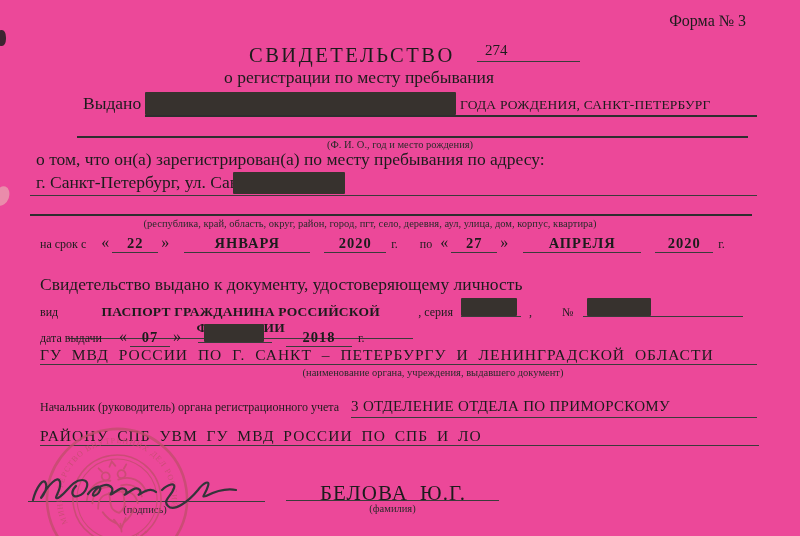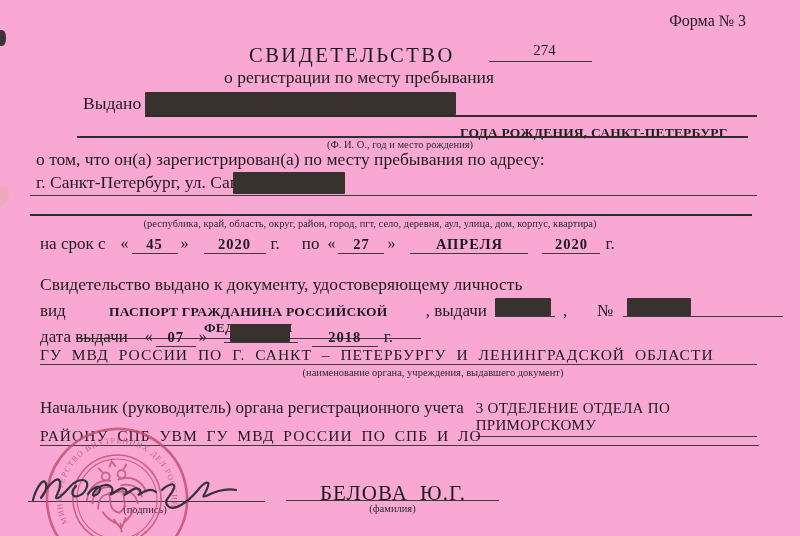--- a/index.html
+++ b/index.html
@@ -1,55 +1,55 @@
 <!DOCTYPE html>
 <html lang="ru" style="--stamp-color: #c34e6e; --redaction: #37322e; --ink: #1c1c1c;"><head>
 <meta charset="utf-8">
 <style>
   html,body{margin:0;padding:0;background:#e9e7e3;}
   .page{
     position:relative;
     width:800px;height:536px;
     margin:0 auto;
-    background:#f9a8d4;
+    background:#ec4899;
     overflow:hidden;
     font-family:"Liberation Serif","DejaVu Serif",serif;
     color:var(--ink,#1c1c1c);
   }
   .abs{position:absolute;}
   .t-main{font-size:17.5px;line-height:1.15;}
   .t-small{font-size:10.5px;color:#2a2a2a;}
   .t-caps{font-size:15.5px;letter-spacing:1px;}
-  .bold{font-weight:bold;margin-top:28px;}
+  .bold{font-weight:normal;}
   .center{text-align:center;}
   .rule{border-bottom:1.6px solid #3b3b3b;height:0;}
   .rule-heavy{border-bottom:2px solid #2e2e2e;height:0;}
   .redaction{background:var(--redaction,#37322e);border-radius:1px;}
   .flexrow{display:flex;align-items:baseline;}
   .cell{border-bottom:1.6px solid #3b3b3b;text-align:center;}
   .cell-val{font-size:14.5px;font-weight:bold;letter-spacing:1px;}
   .quote{font-size:16px;padding:0 3px;}
-  .lab{font-size:17px;}
+  .lab{font-size:12px;}
   .barcell{display:flex;align-items:flex-end;justify-content:flex-start;}
   .stamp-svg{opacity:.8;}
   .sig-svg{z-index:6;}
   .stamp-wrap{z-index:5;}
 </style>
 </head>
 <body>
 
 <div class="page">
 
   <div class="abs" style="left:-3px;top:30px;width:9px;height:16px;background:#1e1e1e;border-radius:45%;opacity:.85;"></div>
   <div class="abs" style="left:-5px;top:186px;width:14px;height:20px;background:#e9a9b2;border-radius:50%;transform:rotate(20deg);opacity:.7;"></div>
 
   <div class="abs" style="top:12px;right:54px;font-size:16px;">Форма № 3</div>
 
   <div class="abs" style="top:44px;left:249px;font-size:20.5px;letter-spacing:2.5px;">СВИДЕТЕЛЬСТВО</div>
-  <div class="abs cell" style="top:42px;left:477px;width:95px;font-size:15px;text-align:center;padding:0 0 2px 8px;border-bottom:1.6px solid #3b3b3b;margin-left:12px;">274</div>
+  <div class="abs cell" style="top:42px;left:477px;width:95px;font-size:15px;text-align:left;padding:0 0 2px 8px;border-bottom:1.6px solid #3b3b3b;">274</div>
   <div class="abs" style="top:67px;left:224px;font-size:17.5px;">о регистрации по месту пребывания</div>
 
   <div class="abs t-main" style="top:93px;left:83px;">Выдано</div>
   <div class="abs redaction" style="top:92px;left:145px;width:311px;height:23px;"></div>
   <div class="abs bold" style="top:97px;left:460px;font-size:13.5px;letter-spacing:.2px;">ГОДА РОЖДЕНИЯ, САНКТ-ПЕТЕРБУРГ</div>
   <div class="abs rule-heavy" style="top:115px;left:145px;width:612px;"></div>
 
   <div class="abs rule-heavy" style="top:136px;left:77px;width:671px;"></div>
   <div class="abs t-small center" style="top:139px;left:0;width:800px;">(Ф. И. О., год и место рождения)</div>
 
@@ -57,39 +57,40 @@
 
   <div class="abs t-main" style="top:172px;left:36px;">г. Санкт-Петербург, ул. Савушкина, дом</div>
   <div class="abs redaction" style="top:172px;left:233px;width:112px;height:22px;"></div>
   <div class="abs rule" style="top:195px;left:30px;width:727px;"></div>
   <div class="abs rule-heavy" style="top:214px;left:30px;width:722px;"></div>
   <div class="abs t-small center" style="top:218px;left:0;width:740px;">(республика, край, область, округ, район, город, пгт, село, деревня, аул, улица, дом, корпус, квартира)</div>
 
   <div class="abs flexrow" style="top:234px;left:40px;right:28px;">
     <span class="lab" style="margin-right:12px;">на срок с</span>
     <span class="quote">«</span>
-    <span class="cell cell-val" style="width:46px;">45</span>
+    <span class="cell cell-val" style="width:46px;">22</span>
     <span class="quote" style="margin-right:12px;">»</span>
+    <span class="cell cell-val" style="width:126px;margin-right:14px;">ЯНВАРЯ</span>
     <span class="cell cell-val" style="width:62px;margin-right:5px;">2020</span>
     <span class="lab" style="margin-right:22px;">г.</span>
     <span class="lab" style="margin-right:5px;">по</span>
     <span class="quote">«</span>
     <span class="cell cell-val" style="width:46px;">27</span>
     <span class="quote" style="margin-right:12px;">»</span>
     <span class="cell cell-val" style="width:118px;margin-right:14px;">АПРЕЛЯ</span>
     <span class="cell cell-val" style="width:58px;margin-right:5px;">2020</span>
     <span class="lab">г.</span>
   </div>
 
   <div class="abs t-main" style="top:274px;left:40px;">Свидетельство выдано к документу, удостоверяющему личность</div>
 
   <div class="abs flexrow" style="top:294px;left:40px;">
     <span class="lab" style="margin-right:10px;">вид</span>
     <span class="cell" style="width:345px;font-size:13.5px;font-weight:600;letter-spacing:.2px;padding-bottom:2px;">ПАСПОРТ ГРАЖДАНИНА РОССИЙСКОЙ ФЕДЕРАЦИИ</span>
-    <span class="lab" style="margin:0 8px 0 5px;">, выдачи</span>
+    <span class="lab" style="margin:0 8px 0 5px;">, серия</span>
     <span class="cell barcell" style="width:60px;height:22px;">
       <span class="redaction" style="display:inline-block;width:56px;height:18px;"></span>
     </span>
     <span class="lab" style="margin-left:8px;margin-right:30px;">,</span>
     <span class="lab" style="margin-right:10px;">№</span>
     <span class="cell barcell" style="width:160px;height:22px;">
       <span class="redaction" style="display:inline-block;width:64px;height:18px;margin-left:4px;"></span>
     </span>
   </div>
 

